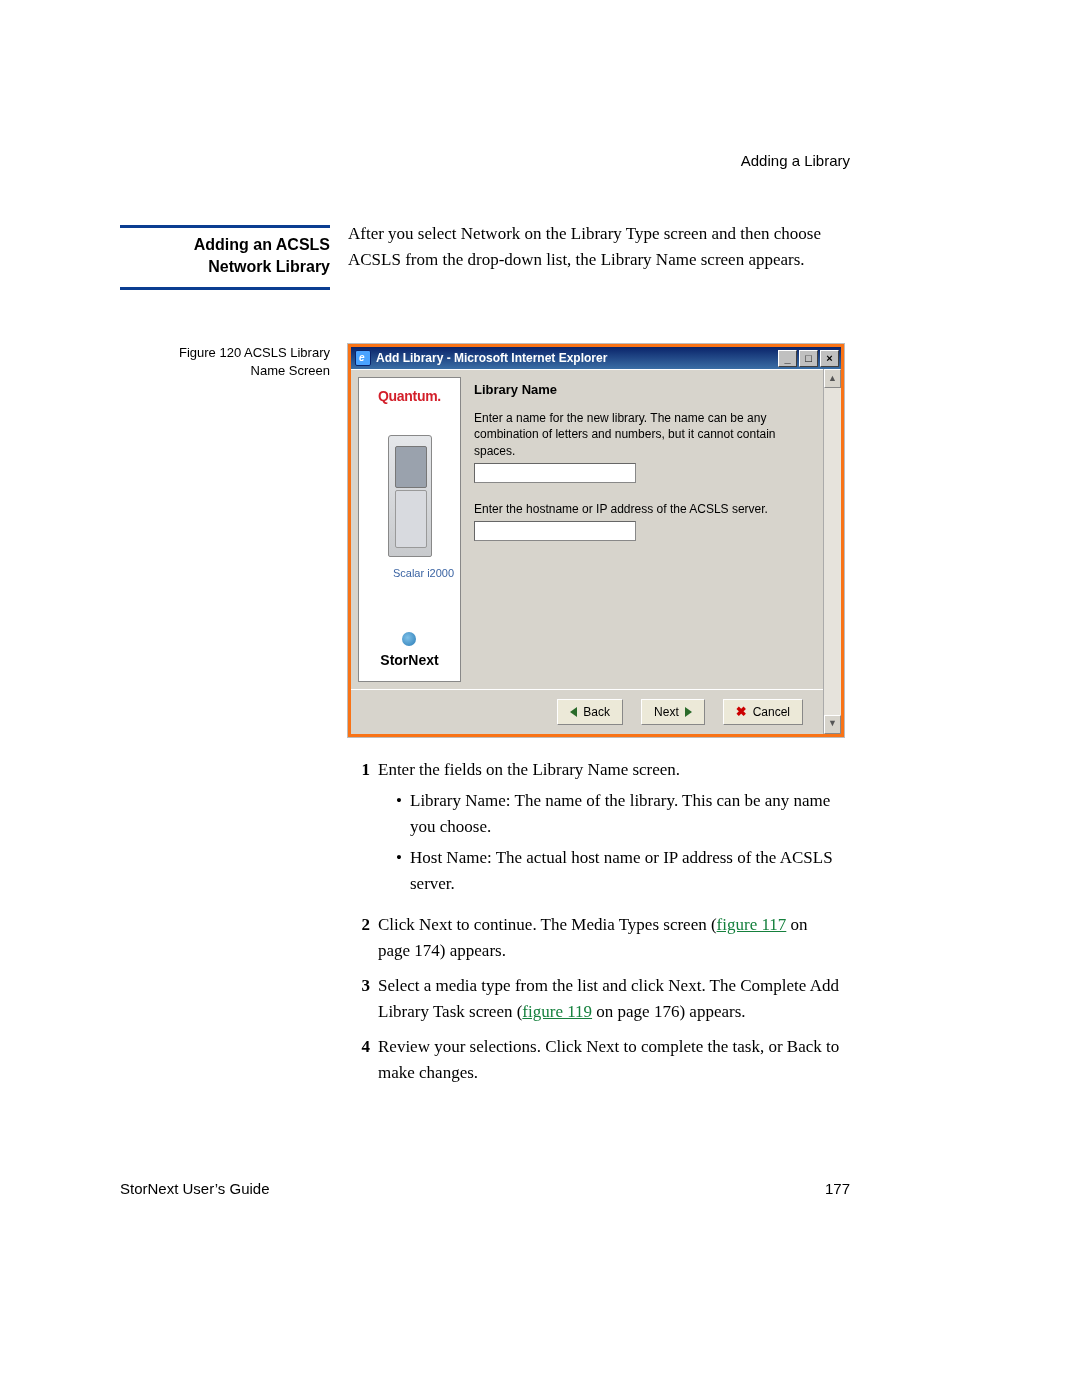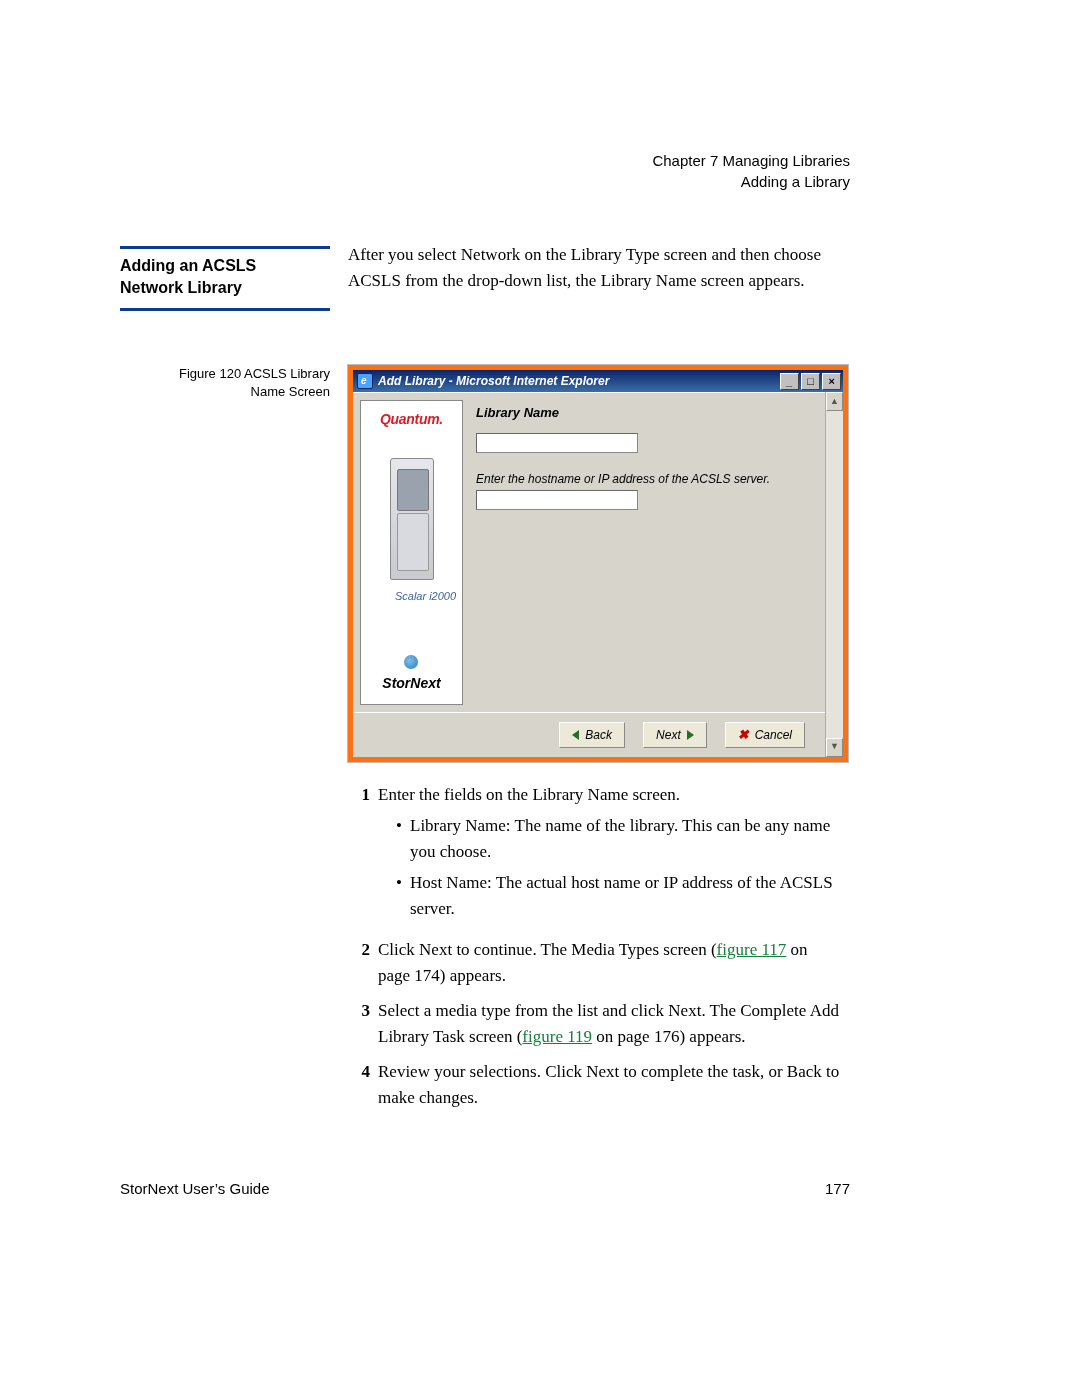--- a/index.html
+++ b/index.html
@@ -3,25 +3,25 @@
 <meta charset="utf-8">
 <style>
   html,body{margin:0;padding:0;background:#fff;font-family:"Times New Roman",Georgia,serif;color:#000;}
   body{width:1080px;height:1397px;position:relative;}
   .page{position:absolute;left:120px;top:150px;width:730px;}
   .hdr{font-family:Arial,Helvetica,sans-serif;font-size:15px;text-align:right;line-height:1.4;margin-bottom:50px;}
   .rule{height:3px;background:#0a3d91;margin:4px 0 6px 0;}
   .cols{display:flex;align-items:flex-start;}
   .left{width:210px;flex:0 0 210px;font-family:Arial,Helvetica,sans-serif;}
   .right{flex:1;padding-left:18px;font-size:17px;line-height:1.5;}
-  .sideTitle{font-weight:bold;font-size:16px;line-height:1.35;}
+  .sideTitle{font-weight:bold;font-size:16px;line-height:1.35;text-align:right;}
   .b{font-weight:normal;}
   .figCap{font-family:Arial,Helvetica,sans-serif;font-size:13px;line-height:1.4;text-align:right;}
   
-  .shot{width:490px;border:5px solid #f97316;background:#84cc16;font-family:Tahoma,Arial,sans-serif;font-size:12px;color:#000;box-shadow:0 0 0 1px #bdbdbd;font-style:italic;}
+  .shot{width:490px;border:3px solid #f97316;background:#84cc16;font-family:Tahoma,Arial,sans-serif;font-size:12px;color:#000;box-shadow:0 0 0 1px #bdbdbd;}
   .titlebar{height:22px;background:linear-gradient(#0a246a,#3a6ea5);color:#fff;display:flex;align-items:center;padding:0 2px 0 4px;font-size:12px;font-weight:bold;}
   .tbIcon{width:14px;height:14px;background:#4aa3ff;border:1px solid #0a246a;margin-right:5px;border-radius:2px;position:relative;}
   .tbIcon:after{content:"e";position:absolute;color:#fff;font-size:10px;left:3px;top:-1px;font-style:italic;font-weight:bold;}
   .winbtns{margin-left:auto;display:flex;}
   .wb{width:17px;height:15px;background:#c0c0c0;border:1px solid #fff;border-right-color:#404040;border-bottom-color:#404040;margin-left:2px;display:flex;align-items:center;justify-content:center;font-size:11px;line-height:1;color:#000;font-weight:bold;}
   .wizBody{display:flex;background:#d7d4cc;border-top:1px solid #fff;position:relative;}
   .scrollbar{width:17px;background:#e6e3dc;border-left:1px solid #aaa;display:flex;flex-direction:column;}
   .sbBtn{height:17px;background:#d7d4cc;border:1px solid #fff;border-right-color:#888;border-bottom-color:#888;display:flex;align-items:center;justify-content:center;font-size:9px;color:#555;}
   .sbTrack{flex:1;}
   .wizLeft{width:93px;background:#fff;border:1px solid #888;margin:7px;display:flex;flex-direction:column;align-items:center;padding:8px 4px 10px 4px;}
@@ -50,21 +50,20 @@
   .bul{display:flex;margin:6px 0 6px 18px;}
   .dot{width:14px;flex:0 0 14px;}
   .link{color:#15803d;text-decoration:underline;}
   .footer{position:absolute;left:120px;top:1180px;width:730px;display:flex;justify-content:space-between;font-family:Arial,Helvetica,sans-serif;font-size:15px;}
 </style>
 </head>
 <body>
 
 <div class="page">
   <div class="hdr">
-    <div>Chapter 7  Managing Libraries</div>
     <div>Adding a Library</div>
   </div>
 
   <div class="cols">
     <div class="left">
       <div class="rule"></div>
       <div class="sideTitle">
         <div>Adding an ACSLS</div>
         <div>Network Library</div>
       </div>
@@ -104,20 +103,25 @@
                 <div class="qlogo">Quantum.</div>
                 <div class="libimg"></div>
                 <div class="libCap">Scalar i2000</div>
                 <div class="snlogo">
                   <span class="snicon"></span>
                   <span>StorNext</span>
                 </div>
               </div>
               <div class="wizRight">
                 <div class="secTitle">Library Name</div>
+                <div class="desc">
+                  <span>Enter a name for the new library. The name can be any</span><br>
+                  <span>combination of letters and numbers, but it cannot contain</span><br>
+                  <span>spaces.</span>
+                </div>
                 <div class="tbox"></div>
                 <div class="desc">Enter the hostname or IP address of the ACSLS server.</div>
                 <div class="tbox"></div>
               </div>
             </div>
             <div class="btnrow">
               <div class="wbtn">
                   <span class="tri triL"></span>
                   <span>Back</span>
                 </div>

